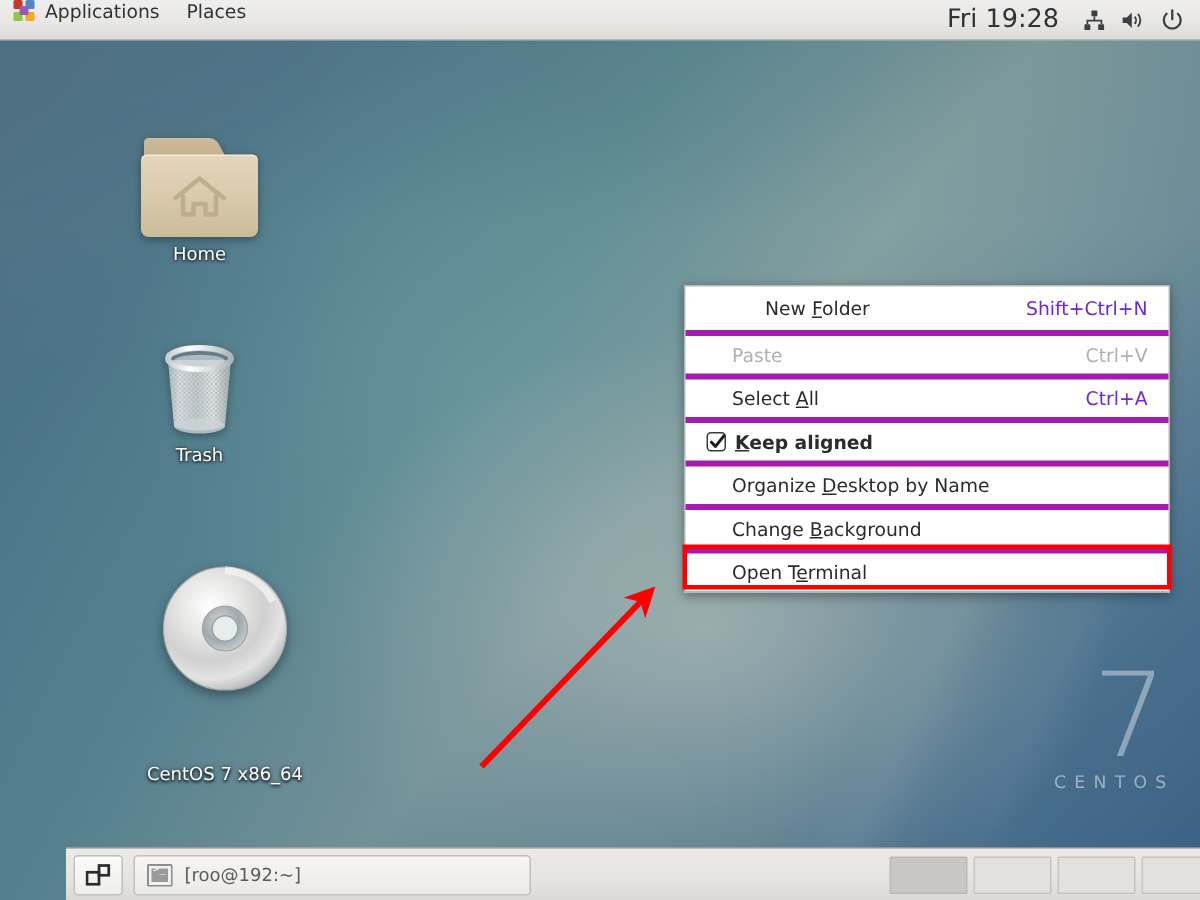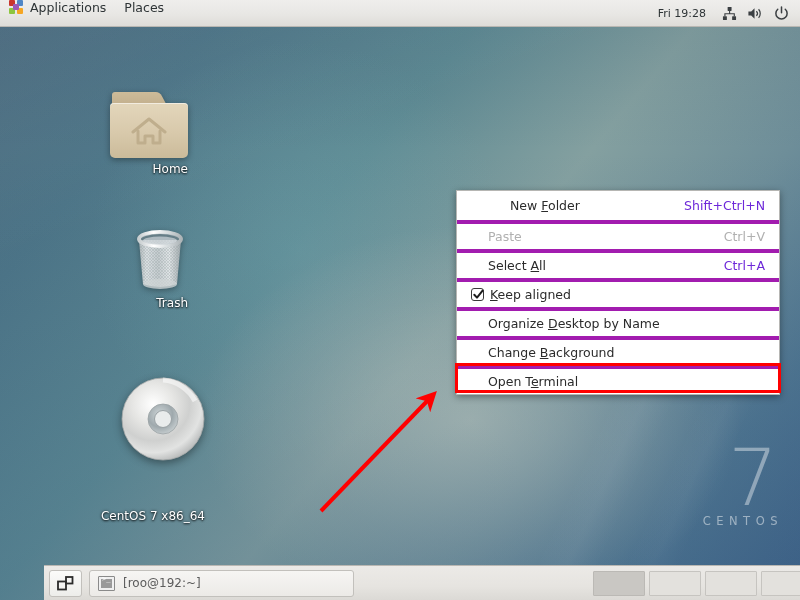--- a/index.html
+++ b/index.html
@@ -58,33 +58,33 @@
     position: absolute; width: 6px; height: 6px; border-radius: 1px; display:block;
   }
   .gf1 { left: 0;   top: 0;   background:#c9352d; }
   .gf2 { left: 8px; top: 0;   background:#4f86c6; }
   .gf3 { left: 0;   top: 8px; background:#8dc63f; }
   .gf4 { left: 8px; top: 8px; background:#f5a623; }
   .gf5 { left: 4px; top: 4px; background:#9b59b6; width:7px; height:7px; }
 
   #panel-spacer { flex: 1; }
   #panel-clock {
-    font-size: 11px; color: #2e3436; padding: 0 10px; cursor: default;
+    font-size: 17px; color: #2e3436; padding: 0 10px; cursor: default;
   }
   .panel-icon-btn {
     width: 26px; height: 26px; display: flex; align-items: center; justify-content: center;
     cursor: default;
   }
   #panel-right { display: flex; align-items: center; padding-right: 6px; }
 
   
   .desk-icon {
     position: absolute;
     width: 110px;
-    display: flex; flex-direction: column; align-items: flex-end;
+    display: flex; flex-direction: column; align-items: center;
     cursor: default;
   }
   .desk-icon .glyph { height: 96px; display:flex; align-items:flex-end; justify-content:center; }
   .desk-icon .label {
     margin-top: 4px;
     font-size: 12px; color: #ffffff;
     text-shadow: 0 1px 2px rgba(0,0,0,0.85), 0 0 3px rgba(0,0,0,0.6);
     text-align: center; white-space: nowrap;
   }
 
@@ -144,21 +144,21 @@
     position: relative;
     display: flex; align-items: center;
     height: 29px;
     padding: 0 14px 0 14px;
     color: #2b2b2b;
     cursor: default;
     border-top: 4px solid #a21caf;
   }
   .menu-item:first-child { border-top: none; padding-left: 36px; }
   .menu-item .mlabel { flex: 1; padding-left: 17px; }
-  .menu-item.has-check .mlabel { padding-left: 6px; }
+  .menu-item.has-check .mlabel { padding-left: 6px; font-weight: bold; }
   .menu-item .accel { color: #6d28d9; font-size: 12.5px; padding-left: 18px; }
   .menu-item.disabled .mlabel,
   .menu-item.disabled .accel { color: #b0b0b0; }
   .menu-item u { text-decoration: underline; }
   .checkbox {
     width: 13px; height: 13px; border: 1.6px solid #3a3a3a;
     border-radius: 3px; position: relative; background: #fff; flex: none;
   }
   .checkbox svg { position: absolute; left: 0px; top: -1px; }
 

